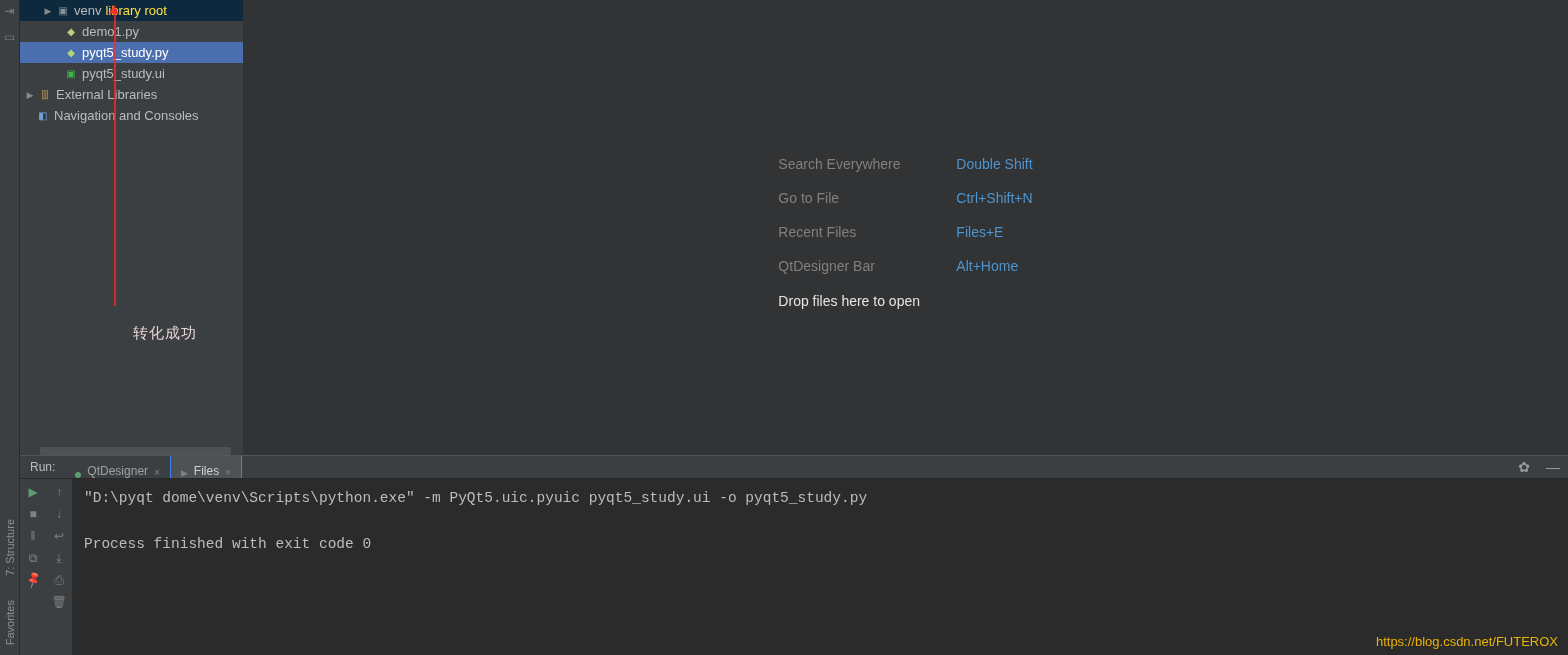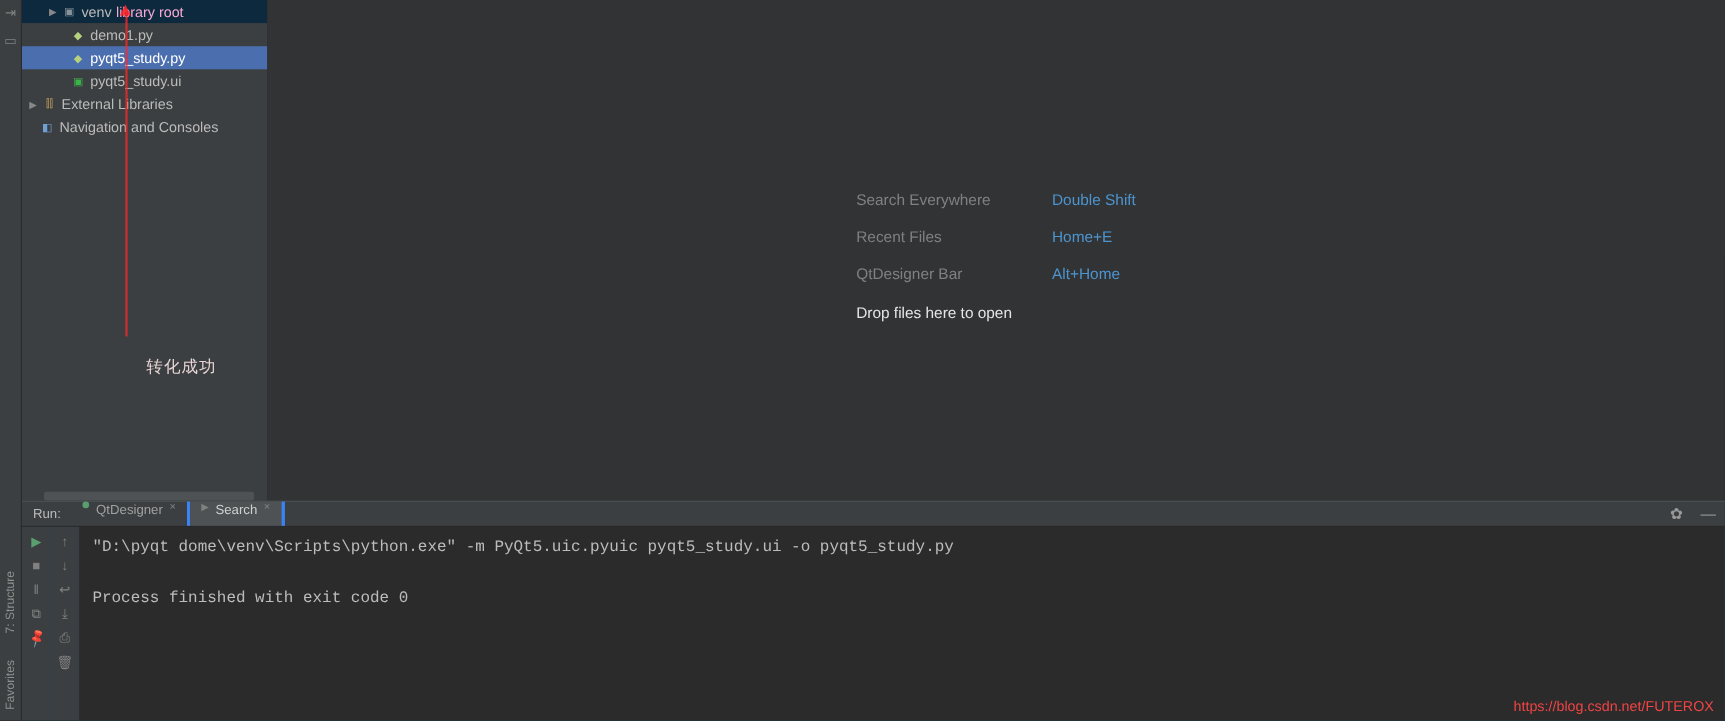--- a/index.html
+++ b/index.html
@@ -72,21 +72,21 @@
 .tree-item.hover { background: #0d293e; }
 .tree-item.sel { background: #4b6eaf; color: #fff; }
 .tri { width: 8px; color: #888; font-size: 9px; display:inline-block; text-align:center;}
 .tri.closed::before{content:"▶";}
 .ficon { width: 14px; height: 14px; display:inline-flex; align-items:center; justify-content:center; font-size:10px;}
 .folder{color:#87939a;}
 .pyicon{color:#b5d17d;}
 .qticon{color:#3ab54a;}
 .libicon{color:#c39c5a;}
 .scricon{color:#6fa0d6;}
-.dim{color:#f9a8d4;}
+.dim{color:#fde047;}
 .indent1{padding-left:24px;}
 .indent2{padding-left:44px;}
 .editor {
   flex: 1;
   background: #313335;
   position: relative;
   display: flex;
   flex-direction: column;
   align-items: center;
   justify-content: center;
@@ -122,43 +122,43 @@
   position:absolute;
   left:-134px; top:4px;
   width:0;height:0;
   border-left:5px solid transparent;
   border-right:5px solid transparent;
   border-bottom:10px solid rgba(255,40,40,0.85);
 }
 .run-panel {
   display: flex;
   flex-direction: column;
-  background: #0c4a6e;
+  background: #84cc16;
 }
 .run-tabs {
   height: 24px;
   background: #3c3f41;
   display: flex;
   align-items: stretch;
   border-top: 1px solid #515658;
   border-bottom: 1px solid #282828;
 }
 .run-title {
   padding: 0 10px;
   display:flex;align-items:center;
   color:#bbb;
   font-size:12px;
 }
 .run-tab {
-  display:flex;align-items:flex-start;gap:6px;
+  display:flex;align-items:flex-end;gap:6px;
   padding: 0 10px;
   font-size:12px;
   color:#a0a0a0;
   cursor:pointer;
-  border-right:3px solid #3b82f6;
+  border-right:1px solid #3b82f6;
 }
 .run-tab.active { background:#4e5254; color:#d0d0d0;}
 .run-tab .dot{width:6px;height:6px;border-radius:50%;background:#5a9e6f;}
 .run-tab .tri-play{color:#808080;font-size:9px;}
 .run-tab .close{color:#808080;font-size:10px;}
 .run-tabs .spacer{flex:1;}
 .gear{padding:0 8px;color:#9a9a9a;cursor:pointer;display:flex;align-items:center;font-size:14px;}
 .minus{padding:0 8px;color:#9a9a9a;cursor:pointer;display:flex;align-items:center;font-size:14px;}
 .run-body {
   display:flex;
@@ -185,21 +185,21 @@
   padding:8px 12px;
   font-family:"Consolas","Courier New",monospace;
   font-size:14.5px;
   color:#bcbcbc;
   line-height:1.6;
   white-space:pre;
 }
 .watermark{
   position:absolute;
   right:10px; bottom:6px;
-  color:#ef4444;
+  color:#eab308;
   font-size:13px;
   z-index:10;
 }
 .app{position:relative;width:100%;height:100%;display:flex;}
 </style>
 </head>
 <body>
 <div class="app">
 
 <div class="left-gutter">
@@ -248,43 +248,47 @@
     <div class="editor">
       <div class="arrow-line"></div>
       <div class="arrow-head"></div>
       <div class="annotation">转化成功</div>
       <div class="hints">
         <div class="hint-row">
           <span class="hint-label">Search Everywhere</span>
           <span class="key">Double Shift</span>
         </div>
         <div class="hint-row">
+          <span class="hint-label">Go to File</span>
+          <span class="key">Ctrl+Shift+N</span>
+        </div>
+        <div class="hint-row">
           <span class="hint-label">Recent Files</span>
-          <span class="key">Home+E</span>
+          <span class="key">Files+E</span>
         </div>
         <div class="hint-row">
           <span class="hint-label">QtDesigner Bar</span>
           <span class="key">Alt+Home</span>
         </div>
         <div class="drop-hint">Drop files here to open</div>
       </div>
     </div>
   </div>
 
   <div class="run-panel">
     <div class="run-tabs">
       <div class="run-title">Run:</div>
       <div class="run-tab">
         <span class="dot"></span>
         <span>QtDesigner</span>
         <span class="close">×</span>
       </div>
       <div class="run-tab active">
         <span class="tri-play">▶</span>
-        <span>Search</span>
+        <span>Files</span>
         <span class="close">×</span>
       </div>
       <div class="spacer"></div>
       <div class="gear">✿</div>
       <div class="minus">—</div>
     </div>
     <div class="run-body">
       <div class="run-toolbar">
         <span class="tbtn play">▶</span>
         <span class="tbtn">■</span>

